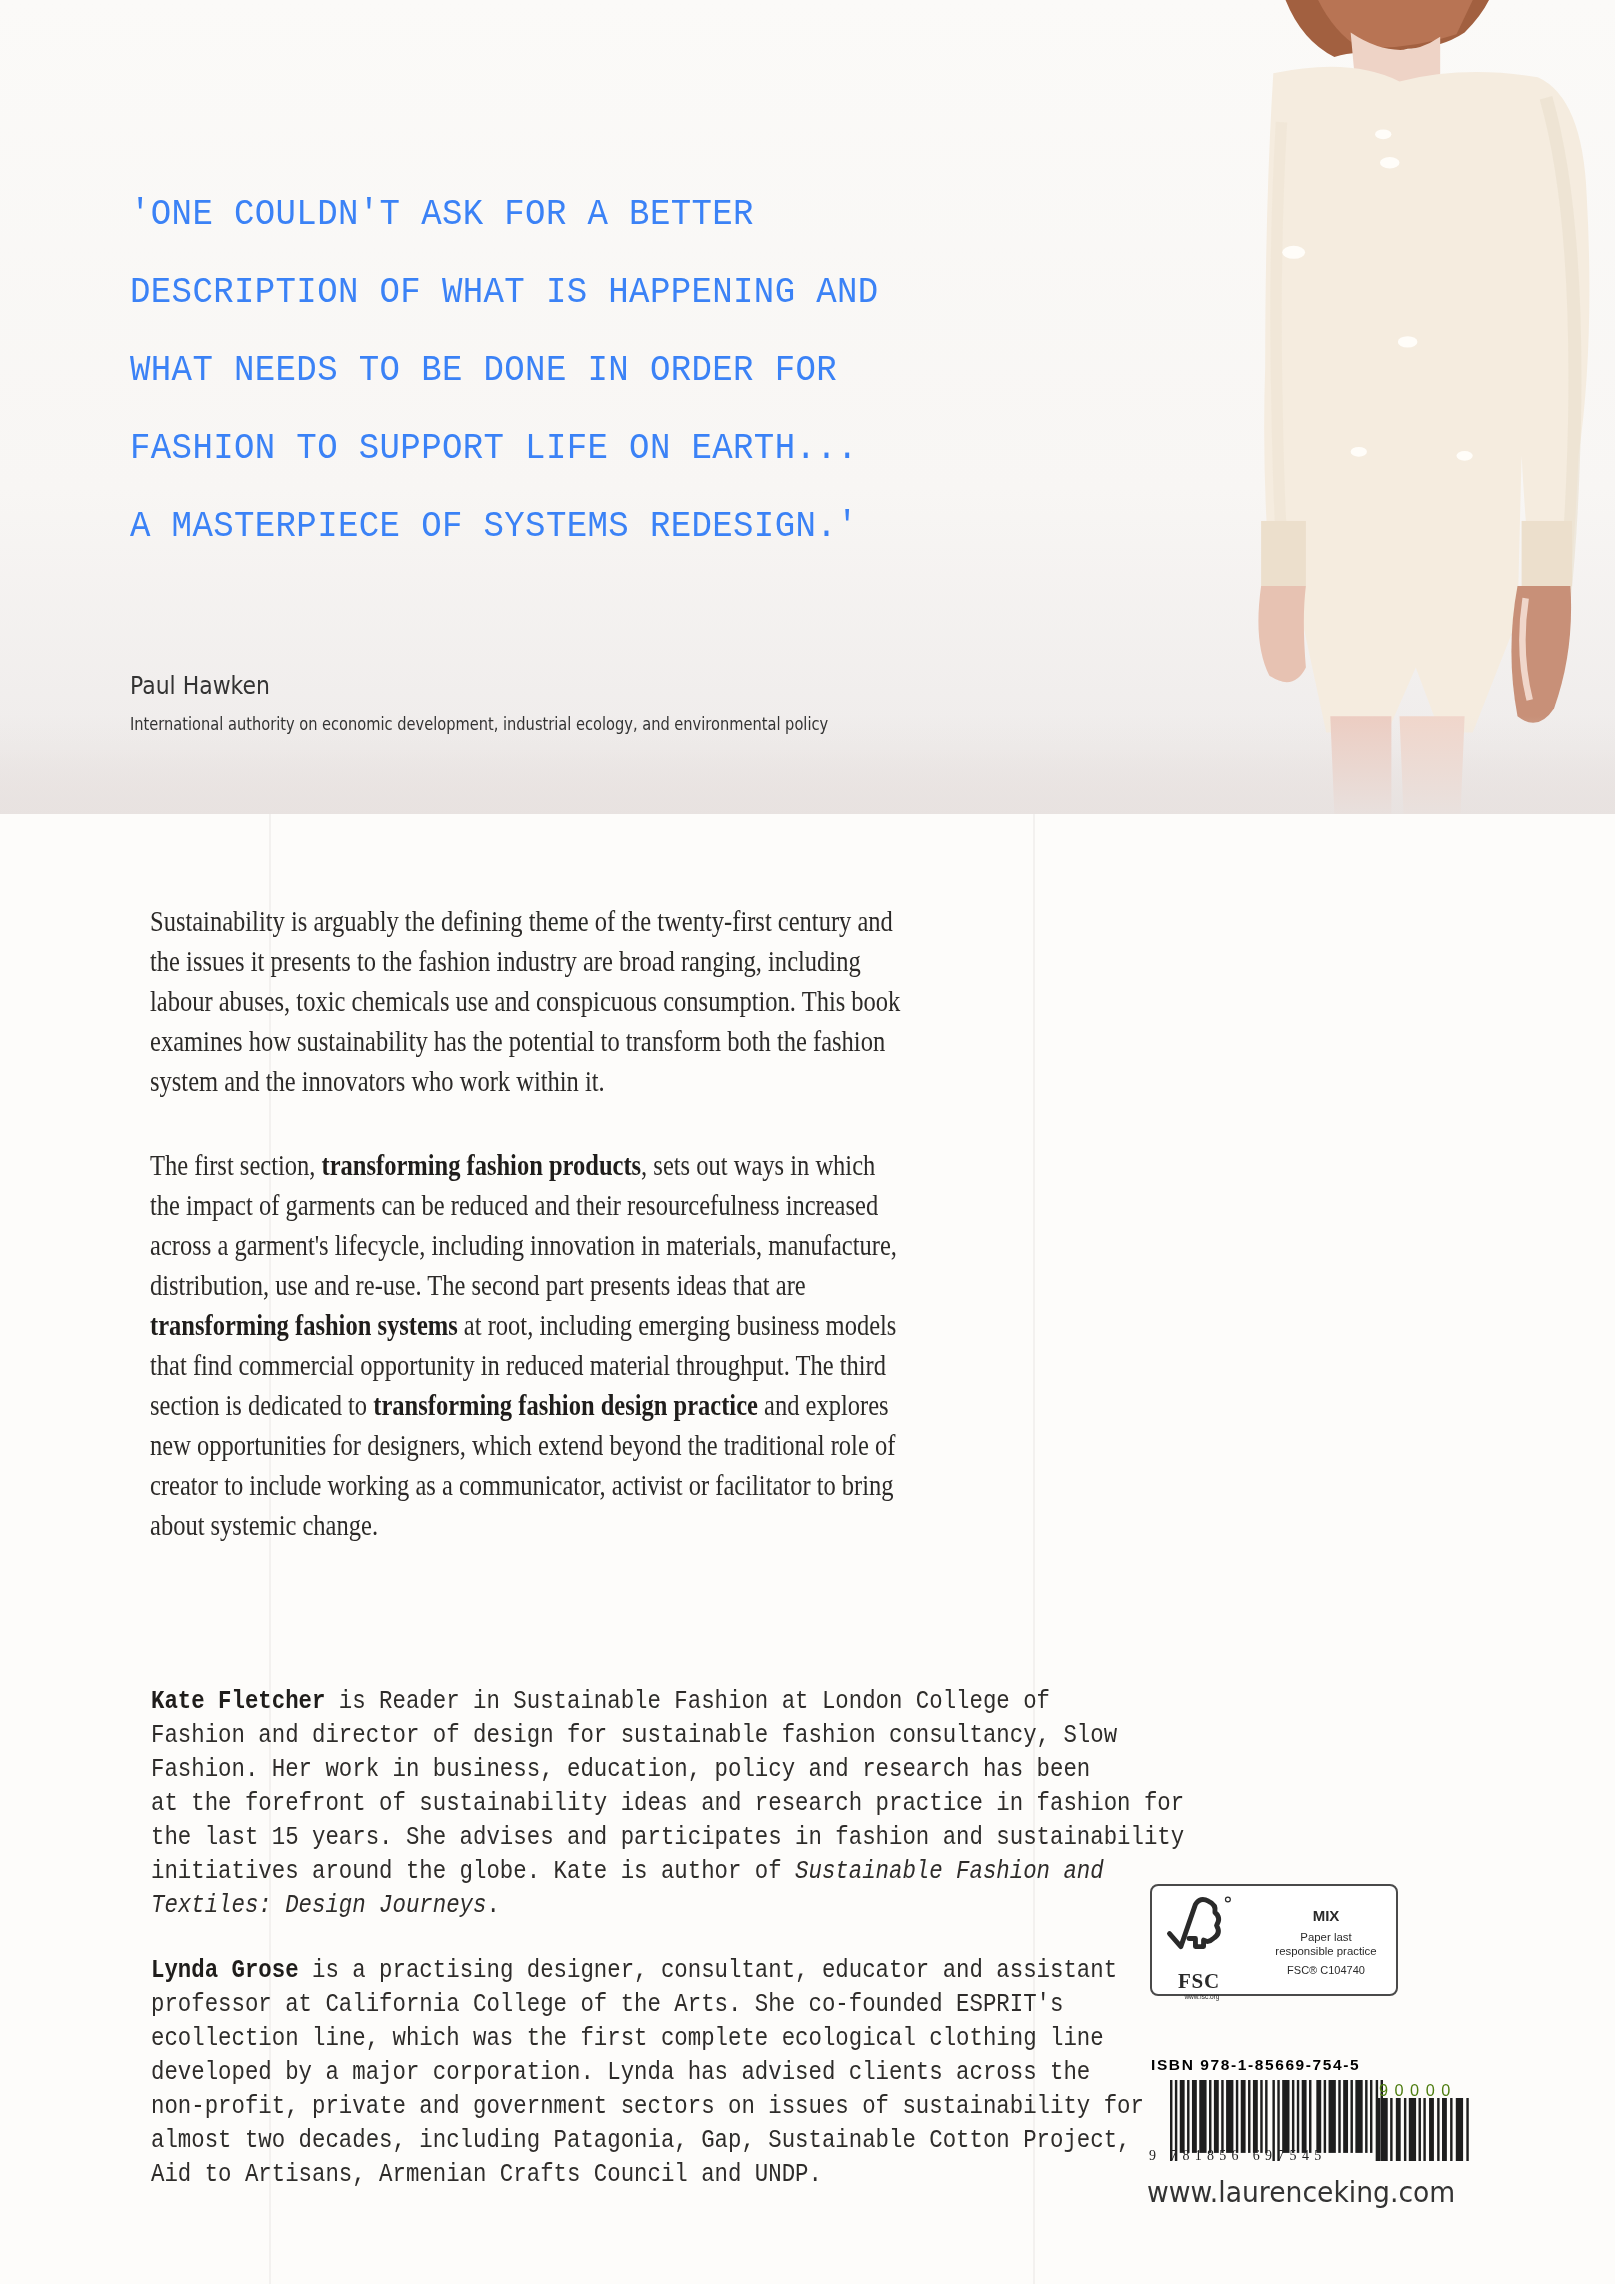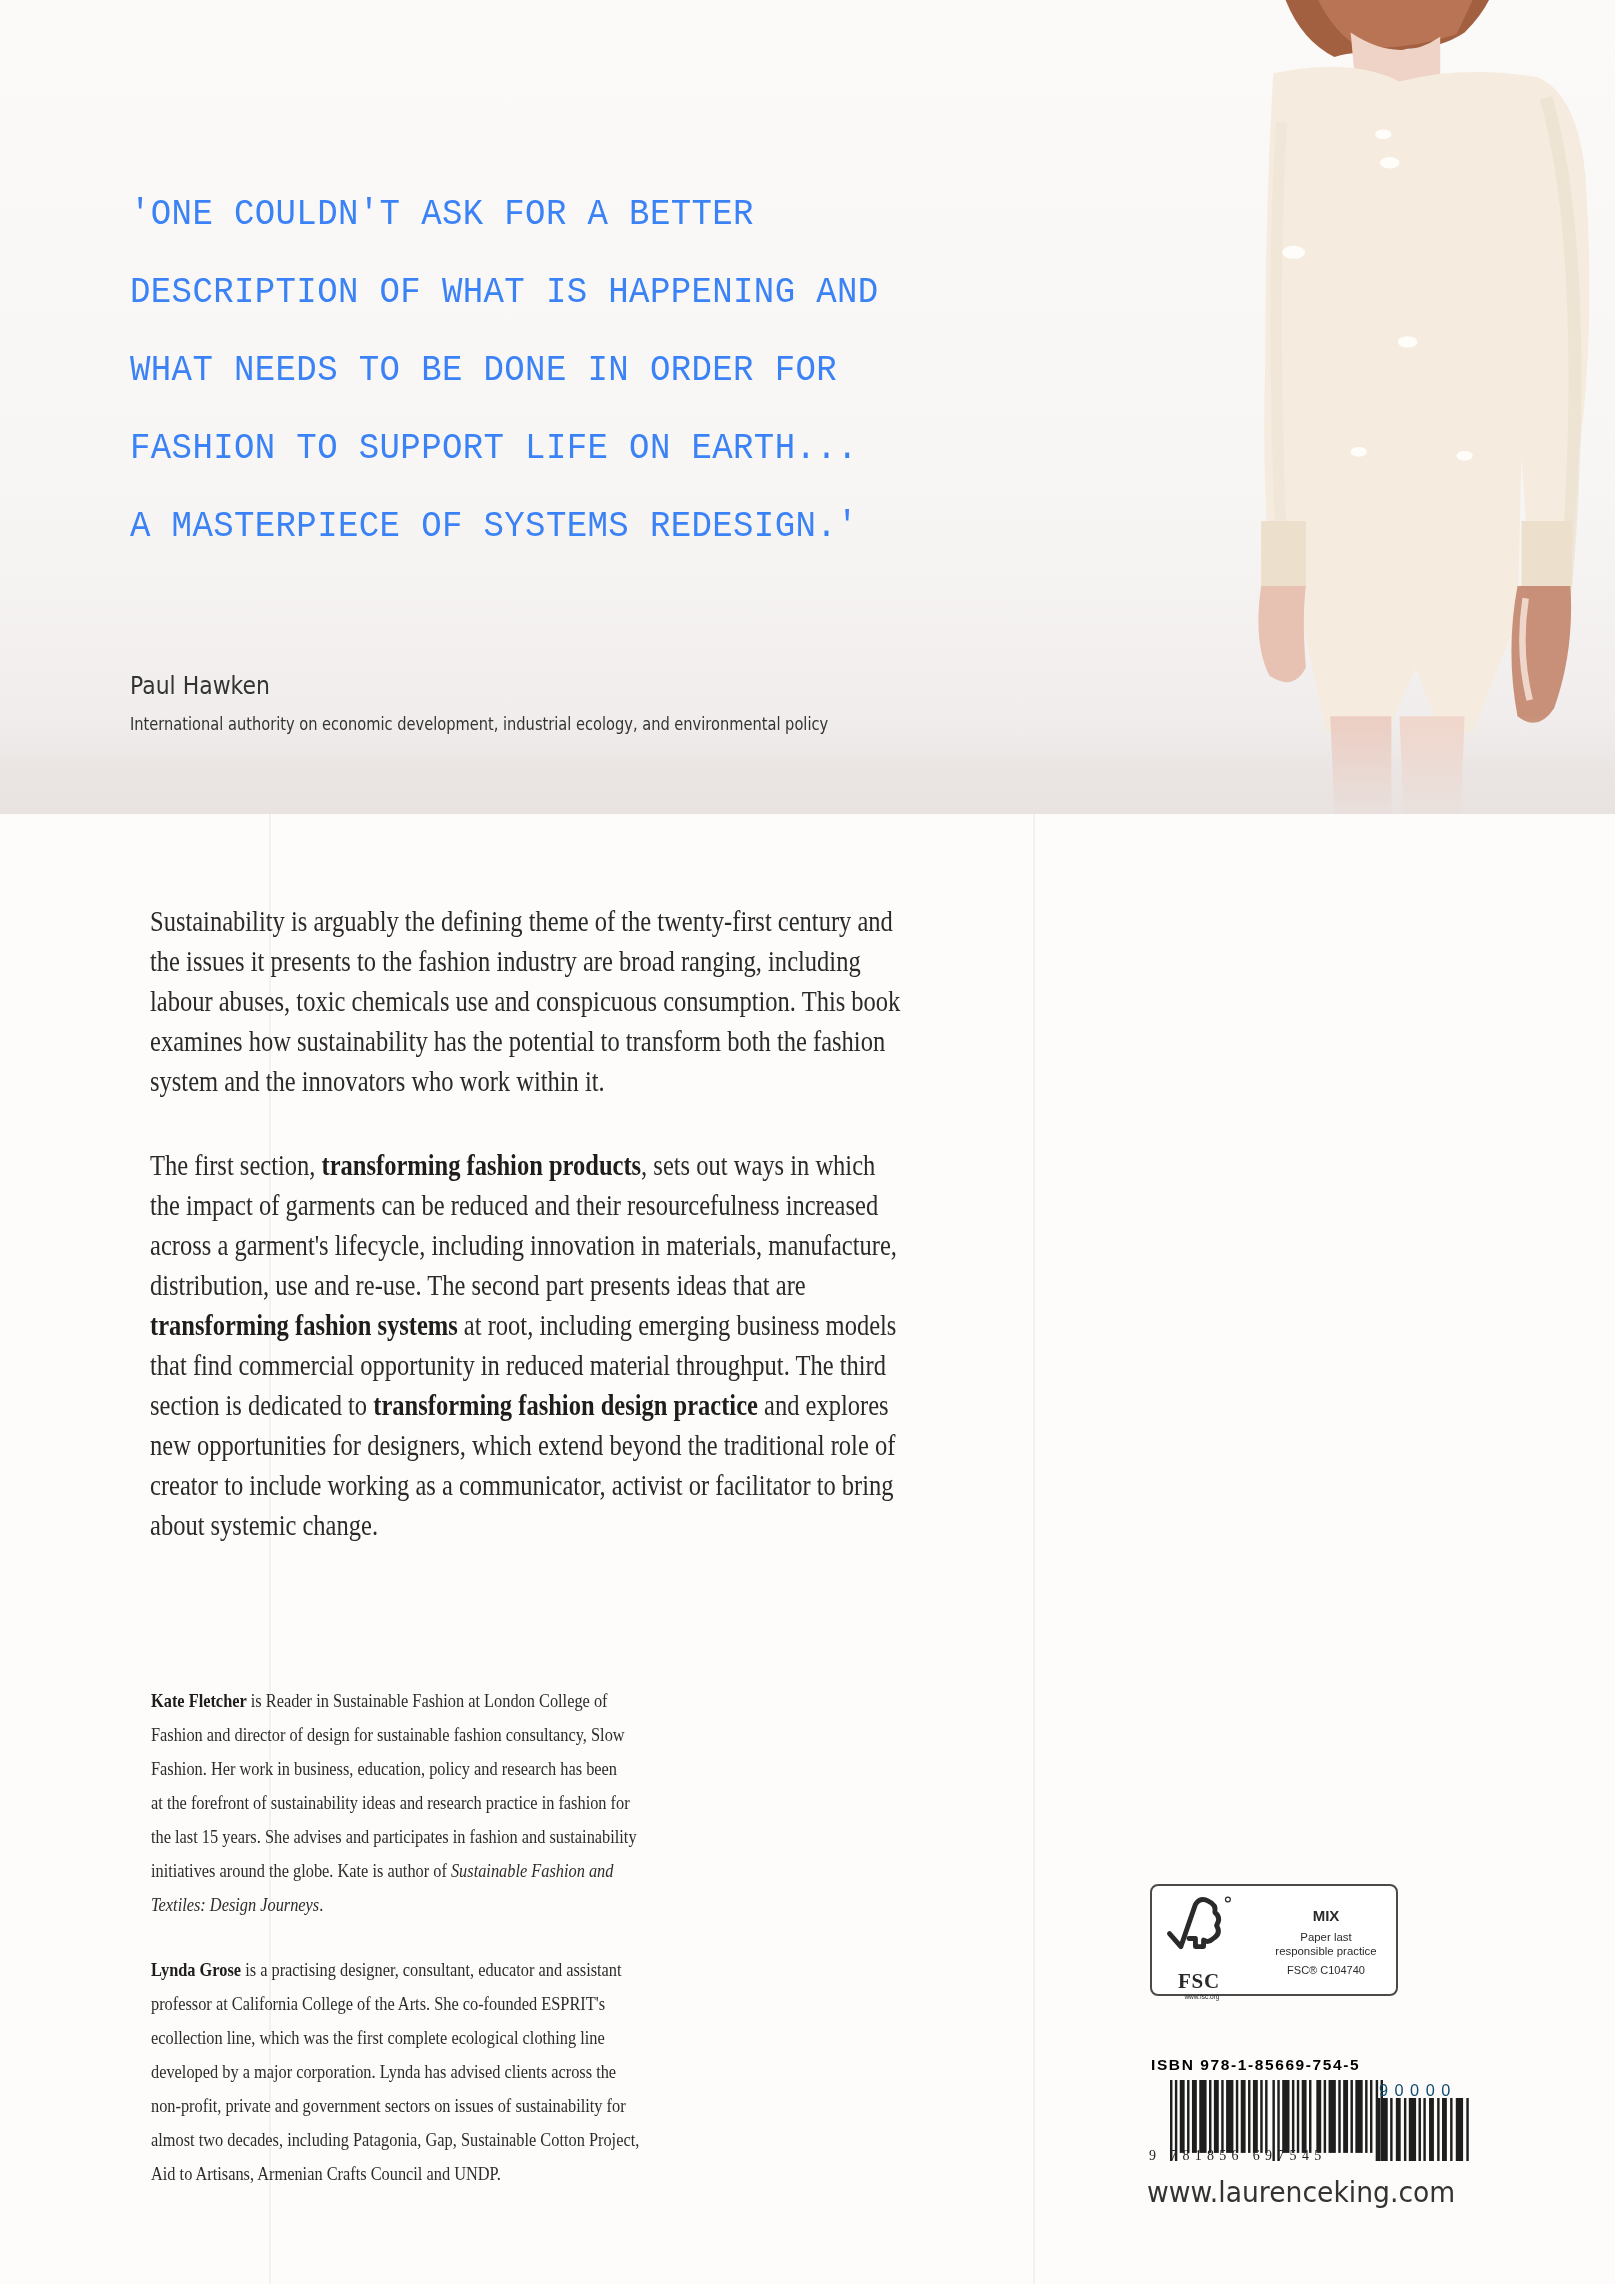--- a/index.html
+++ b/index.html
@@ -45,21 +45,21 @@
     position: absolute; left: 150px; width: 1074px;
     font-size: 28.5px; line-height: 40px; color: #2c2a28;
   }
   .blurb .line { white-space: nowrap; transform: scaleX(0.86); transform-origin: left center; }
   .blurb b { font-weight: bold; color: #1f1d1b; }
   .p1 { top: 902px; }
   .p2 { top: 1146px; }
 
   .bio {
     position: absolute; left: 151px; width: 814px;
-    font-size: 19px; line-height: 34px; color: #2e2c2a;
+    font-size: 26px; line-height: 34px; color: #2e2c2a; font-family: Liberation Mono, monospace;
   }
   .bio .line { white-space: nowrap; transform: scaleX(0.86); transform-origin: left center; }
   .bio b { font-weight: bold; color: #1f1d1b; }
   .bio1 { top: 1684px; }
   .bio2 { top: 1953px; }
 
   
   .fsc {
     position: absolute; left: 1150px; top: 1884px; width: 248px; height: 112px;
     border: 2.4px solid #4a4a4a; border-radius: 8.1px; background: #fff; box-sizing: border-box;
@@ -73,21 +73,21 @@
   .fsc-mix { font-weight: bold; font-size: 15px; line-height: 19.5px; }
   .fsc-desc { font-size: 11.4px; line-height: 14.6px; margin-top: 4.9px; }
   .fsc-code { font-weight: normal; font-size: 11px; margin-top: 4.9px; white-space: nowrap; }
 
   
   .isbn {
     position: absolute; left: 1151px; top: 2056px;
     font-family: "Liberation Sans", sans-serif; font-size: 15.5px; letter-spacing: 1.6px; color: #000000; font-weight: bold;
   }
   .barcode { position: absolute; left: 1170px; top: 2080px; width: 213px; height: 81px; }
-  .addon-digits { position: absolute; left: 1379px; top: 2081px; font-family: "Liberation Sans", sans-serif; font-size: 16.3px; letter-spacing: 6.5px; color:#0c4a6e; }
+  .addon-digits { position: absolute; left: 1379px; top: 2081px; font-family: "Liberation Sans", sans-serif; font-size: 16.3px; letter-spacing: 6.5px; color:#4d7c0f; }
   .addon { position: absolute; left: 1378px; top: 2098px; width: 94px; height: 63px; }
   .barcode-digits {
     position: absolute; left: 1149px; top: 2148px;
     font-family: Liberation Serif, serif; font-size: 14px; letter-spacing: 5.3px; color: #222;
     white-space: nowrap;
   }
   .publisher-url {
     position: absolute; left: 1147px; top: 2176px;
     font-family: "DejaVu Sans", sans-serif; font-size: 28px; color: #333;
     transform: scaleX(0.95); transform-origin: left center;

